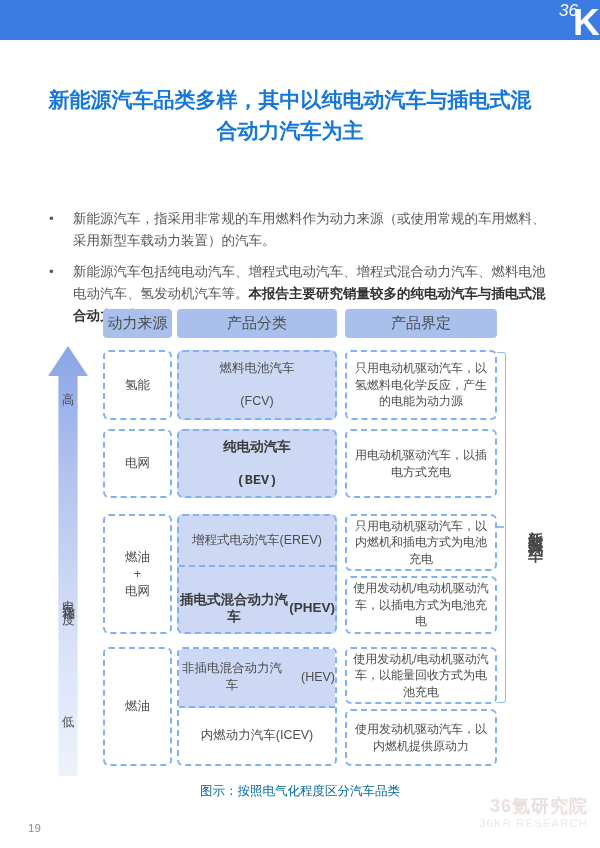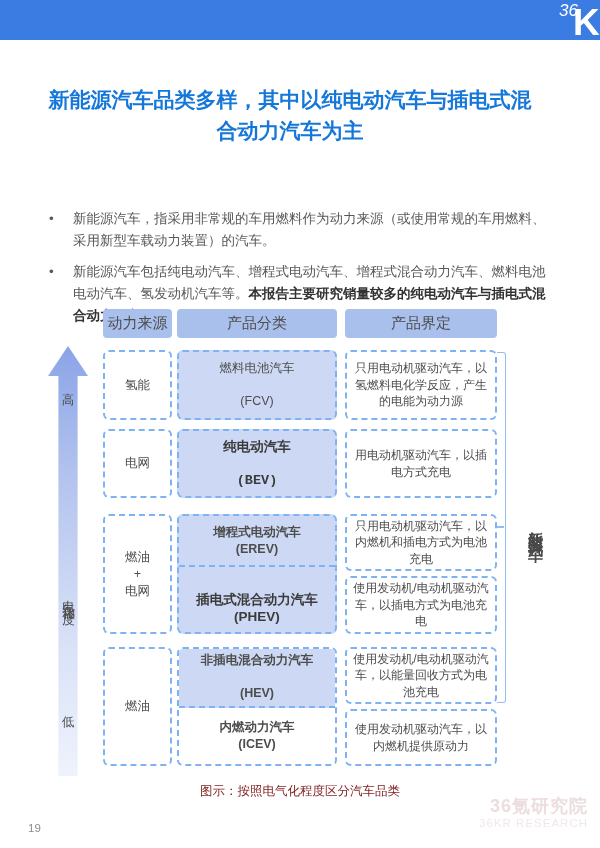--- a/index.html
+++ b/index.html
@@ -28,22 +28,22 @@
   
   .chip { position:absolute; height:29px; background:var(--chip-bg,#a9bfec);
             color:#4d4d4d; font-size:15px; display:flex; align-items:center;
             justify-content:center; border-radius:4px; }
   .dash-box { position:absolute; border:2px dashed var(--dash-border,#7fb2f2); border-radius:6px;
             display:flex; flex-direction:column; align-items:center; justify-content:center;
             color:#4d4d4d; font-size:12.5px; line-height:17px; text-align:center; }
   .fill { background:var(--cell-fill,#cdd9f4);gap:16px; }
   .boldcell { font-weight:bold; color:#3b3b3b; font-size:13.5px; }
   .group { padding:0; justify-content:stretch; overflow:hidden; }
-  .group .sub { flex:1; display:flex; flex-direction:column; align-items:center;
-            justify-content:center; width:100%;font-weight:bold; }
+  .group .sub { flex:1; display:flex; align-items:center;
+            justify-content:center; width:100%; }
   .group .sub.first { border-bottom:2px dashed var(--dash-border,#7fb2f2); }
   .defcell { font-size:12px; line-height:16.5px; padding:2px 4px; }
 
   
   .axis-arrow { position:absolute; left:48px; top:346px; width:40px; height:430px;
             background:linear-gradient(to bottom,#8aa4e7 0%,#b3c3ee 30%,#d9e2f7 70%,#eef2fc 100%);
             -webkit-clip-path:polygon(50% 0,100% 7%,74% 7%,74% 100%,26% 100%,26% 7%,0 7%);
             clip-path:polygon(50% 0,100% 7%,74% 7%,74% 100%,26% 100%,26% 7%,0 7%); }
   .axis-text { position:absolute; left:48px; width:40px; text-align:center;
             color:#4a4a4a; font-size:12.5px; }
@@ -56,21 +56,21 @@
             border:1.6px solid var(--bracket,#93bdf0); border-left:none;
             border-radius:0 3px 3px 0; }
   .bracket-tick { position:absolute; left:497px; top:526px; width:7px; height:2px;
             background:var(--bracket,#93bdf0); }
   .nev-label { position:absolute; left:521px; top:472px; width:28px; height:112px;
             display:flex; align-items:center; justify-content:center;
             writing-mode:vertical-rl; font-weight:bold; color:#484848;
             font-size:15px; letter-spacing:4px; }
 
   .caption { position:absolute; left:0; top:783px; width:600px; text-align:center;
-            color:#7f1d1d; font-size:12.5px; }
+            color:#0369a1; font-size:12.5px; }
 
   
   .page-num { position:absolute; left:28px; top:822px; color:#8c8c8c; font-size:11.5px; }
   .watermark { position:absolute; right:12px; top:796px; text-align:right; line-height:1.15; }
   .wm-cn { color:var(--wm-pink,#ecdede); font-size:18px; font-weight:bold; letter-spacing:1px; }
   .wm-en { color:#f1e8e8; font-size:11.5px; letter-spacing:1px; }
 </style>
 </head>
 <body>
 

